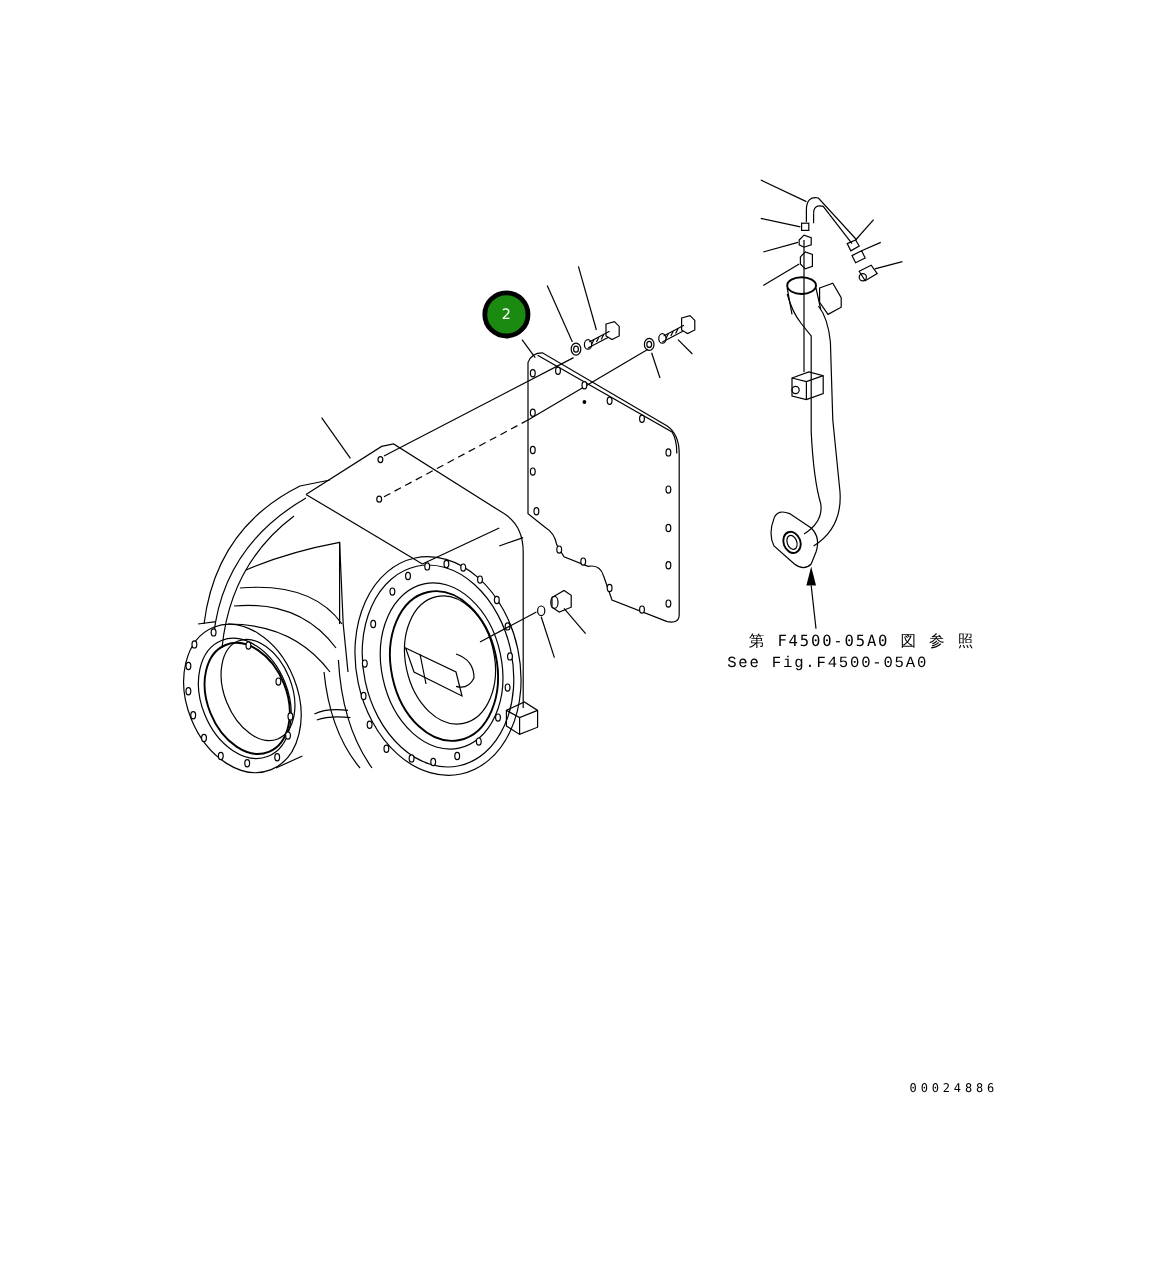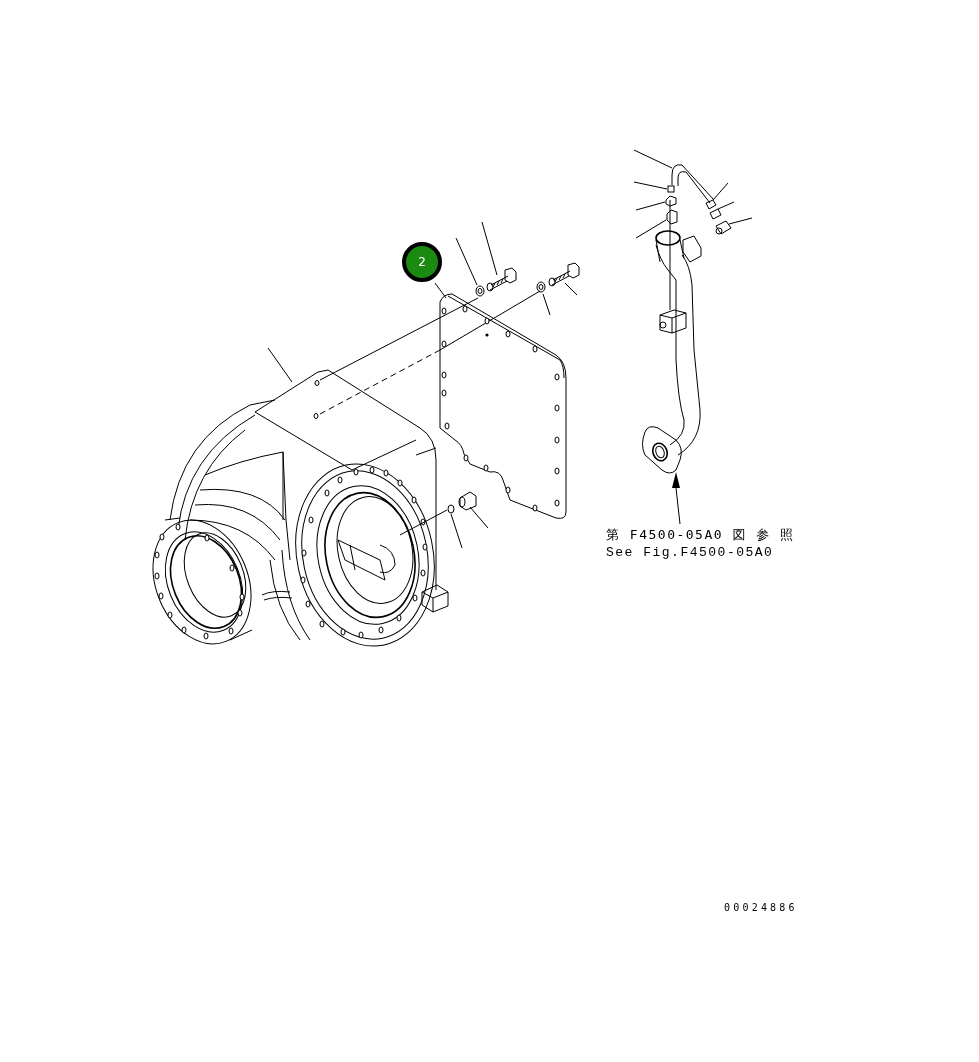--- a/index.html
+++ b/index.html
@@ -3,21 +3,21 @@
 <meta charset="utf-8">
 <style>
   html, body { margin:0; padding:0; background:#ffffff; }
   body { width:979px; height:1062px; position:relative; overflow:hidden; font-family:"DejaVu Sans Mono", monospace; }
   #diagram { position:absolute; left:0; top:0; width:979px; height:1062px; }
   .ln { fill:none; stroke:#000; stroke-width:1; }
   .ln2 { fill:none; stroke:#000; stroke-width:1.6; }
   .dash { fill:none; stroke:#000; stroke-width:1; stroke-dasharray:6 4; }
   .hole { fill:#fff; stroke:#000; stroke-width:1; }
   .ref-text { position:absolute; font-family:"DejaVu Sans Mono", monospace; font-size:13px; letter-spacing:1.5px; color:#000; white-space:nowrap; line-height:16px; }
-  .code { position:absolute; left:724px; top:902px; font-family:"DejaVu Sans Mono", monospace; font-size:10px; letter-spacing:3.2px; color:#000; }
+  .code { position:absolute; left:758px; top:902px; font-family:"DejaVu Sans Mono", monospace; font-size:10px; letter-spacing:3.2px; color:#000; }
   .callout { position:absolute; left:402px; top:242px; width:40px; height:40px; border-radius:50%; background:#1a8a10; border:4px solid #000; box-sizing:border-box; display:flex; align-items:center; justify-content:center; color:#fff; font-family:"DejaVu Sans", sans-serif; font-size:12px; cursor:pointer; }
 </style>
 </head>
 <body>
 
 <svg id="diagram" viewBox="0 0 979 1062" xmlns="http://www.w3.org/2000/svg">
 
   <g>
 
     <path class="ln" d="M255,412 L318,372 L328,370 L420,428"></path>
@@ -219,16 +219,16 @@
     <path class="ln" d="M716,226 L726,221 L731,228 L721,234 Z"></path>
     <ellipse class="ln" cx="719" cy="231" rx="3" ry="3"></ellipse>
     <path class="ln" d="M729,224 L752,218"></path>
   </g>
 </svg>
 
 <div class="callout">
   <span>2</span>
 </div>
 
-<div class="ref-text" style="left:606px; top:527px;">第 F4500-05A0 図 参 照</div>
+<div class="ref-text" style="left:624px; top:527px;">第 F4500-05A0 図 参 照</div>
 <div class="ref-text" style="left:606px; top:545px;font-family:Liberation Mono, monospace;">See Fig.F4500-05A0</div>
 
 <div class="code">00024886</div>
 
 </body></html>

